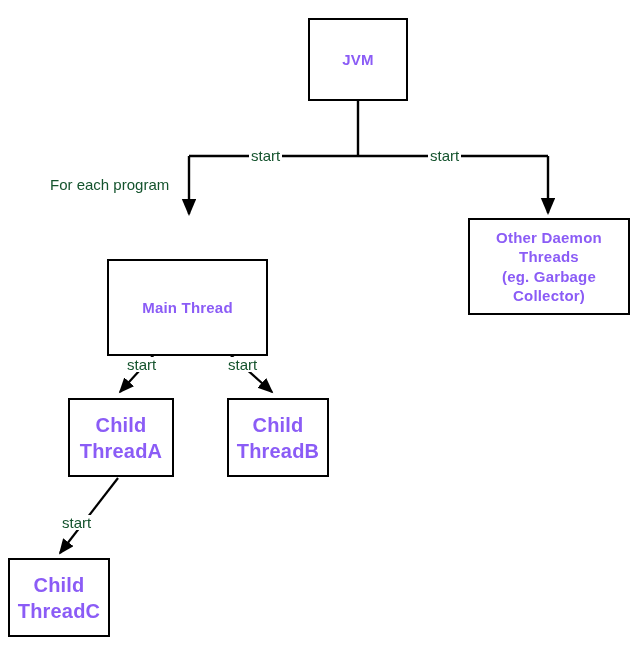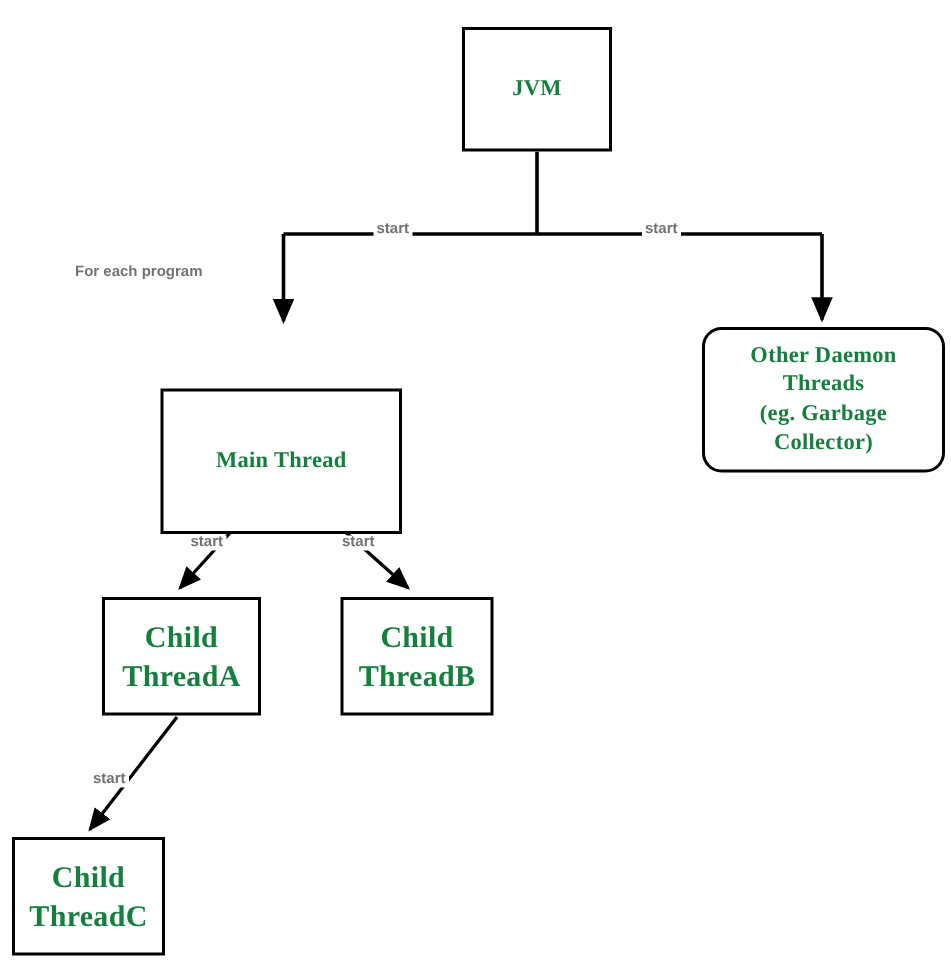--- a/index.html
+++ b/index.html
@@ -29,36 +29,35 @@
     position: absolute;
     box-sizing: border-box;
     border: 2px solid #000000;
     background: #ffffff;
     display: flex;
     align-items: center;
     justify-content: center;
     text-align: center;
   }
   .node-label {
-    color: #15803d;
+    color: #8b5cf6;
     font-weight: bold;
     font-size: 15px;
     line-height: 1.30;
     letter-spacing: 0.2px;
     white-space: pre-line;
-    font-family: Liberation Serif, serif;
   }
   .node-label.small {
     font-size: 20px;
   }
   .edge-label {
     position: absolute;
-    color: #737373;
-    font-weight: bold;
-    font-size: 10px;
+    color: #14532d;
+    font-weight: normal;
+    font-size: 15px;
     background: #ffffff;
     padding: 0 2px;
     white-space: nowrap;
     line-height: 1;
   }
   .edge-label.note {
     padding: 0 3px;
   }
 </style>
 </head>
@@ -89,21 +88,21 @@
   </svg>
 
   <div class="node-box" style="left:308px; top:18px; width:100px; height:83px;">
     <span class="node-label">JVM</span>
   </div>
 
   <div class="node-box" style="left:107px; top:219px; width:161px; height:97px;margin-top:40px;">
     <span class="node-label">Main Thread</span>
   </div>
 
-  <div class="node-box" style="left:468px; top:218px; width:162px; height:97px;border-radius:13px;">
+  <div class="node-box" style="left:468px; top:218px; width:162px; height:97px;">
     <span class="node-label">Other Daemon
 Threads
 (eg. Garbage
 Collector)</span>
   </div>
 
   <div class="node-box" style="left:68px; top:398px; width:106px; height:79px;">
     <span class="node-label small">Child
 ThreadA</span>
   </div>

